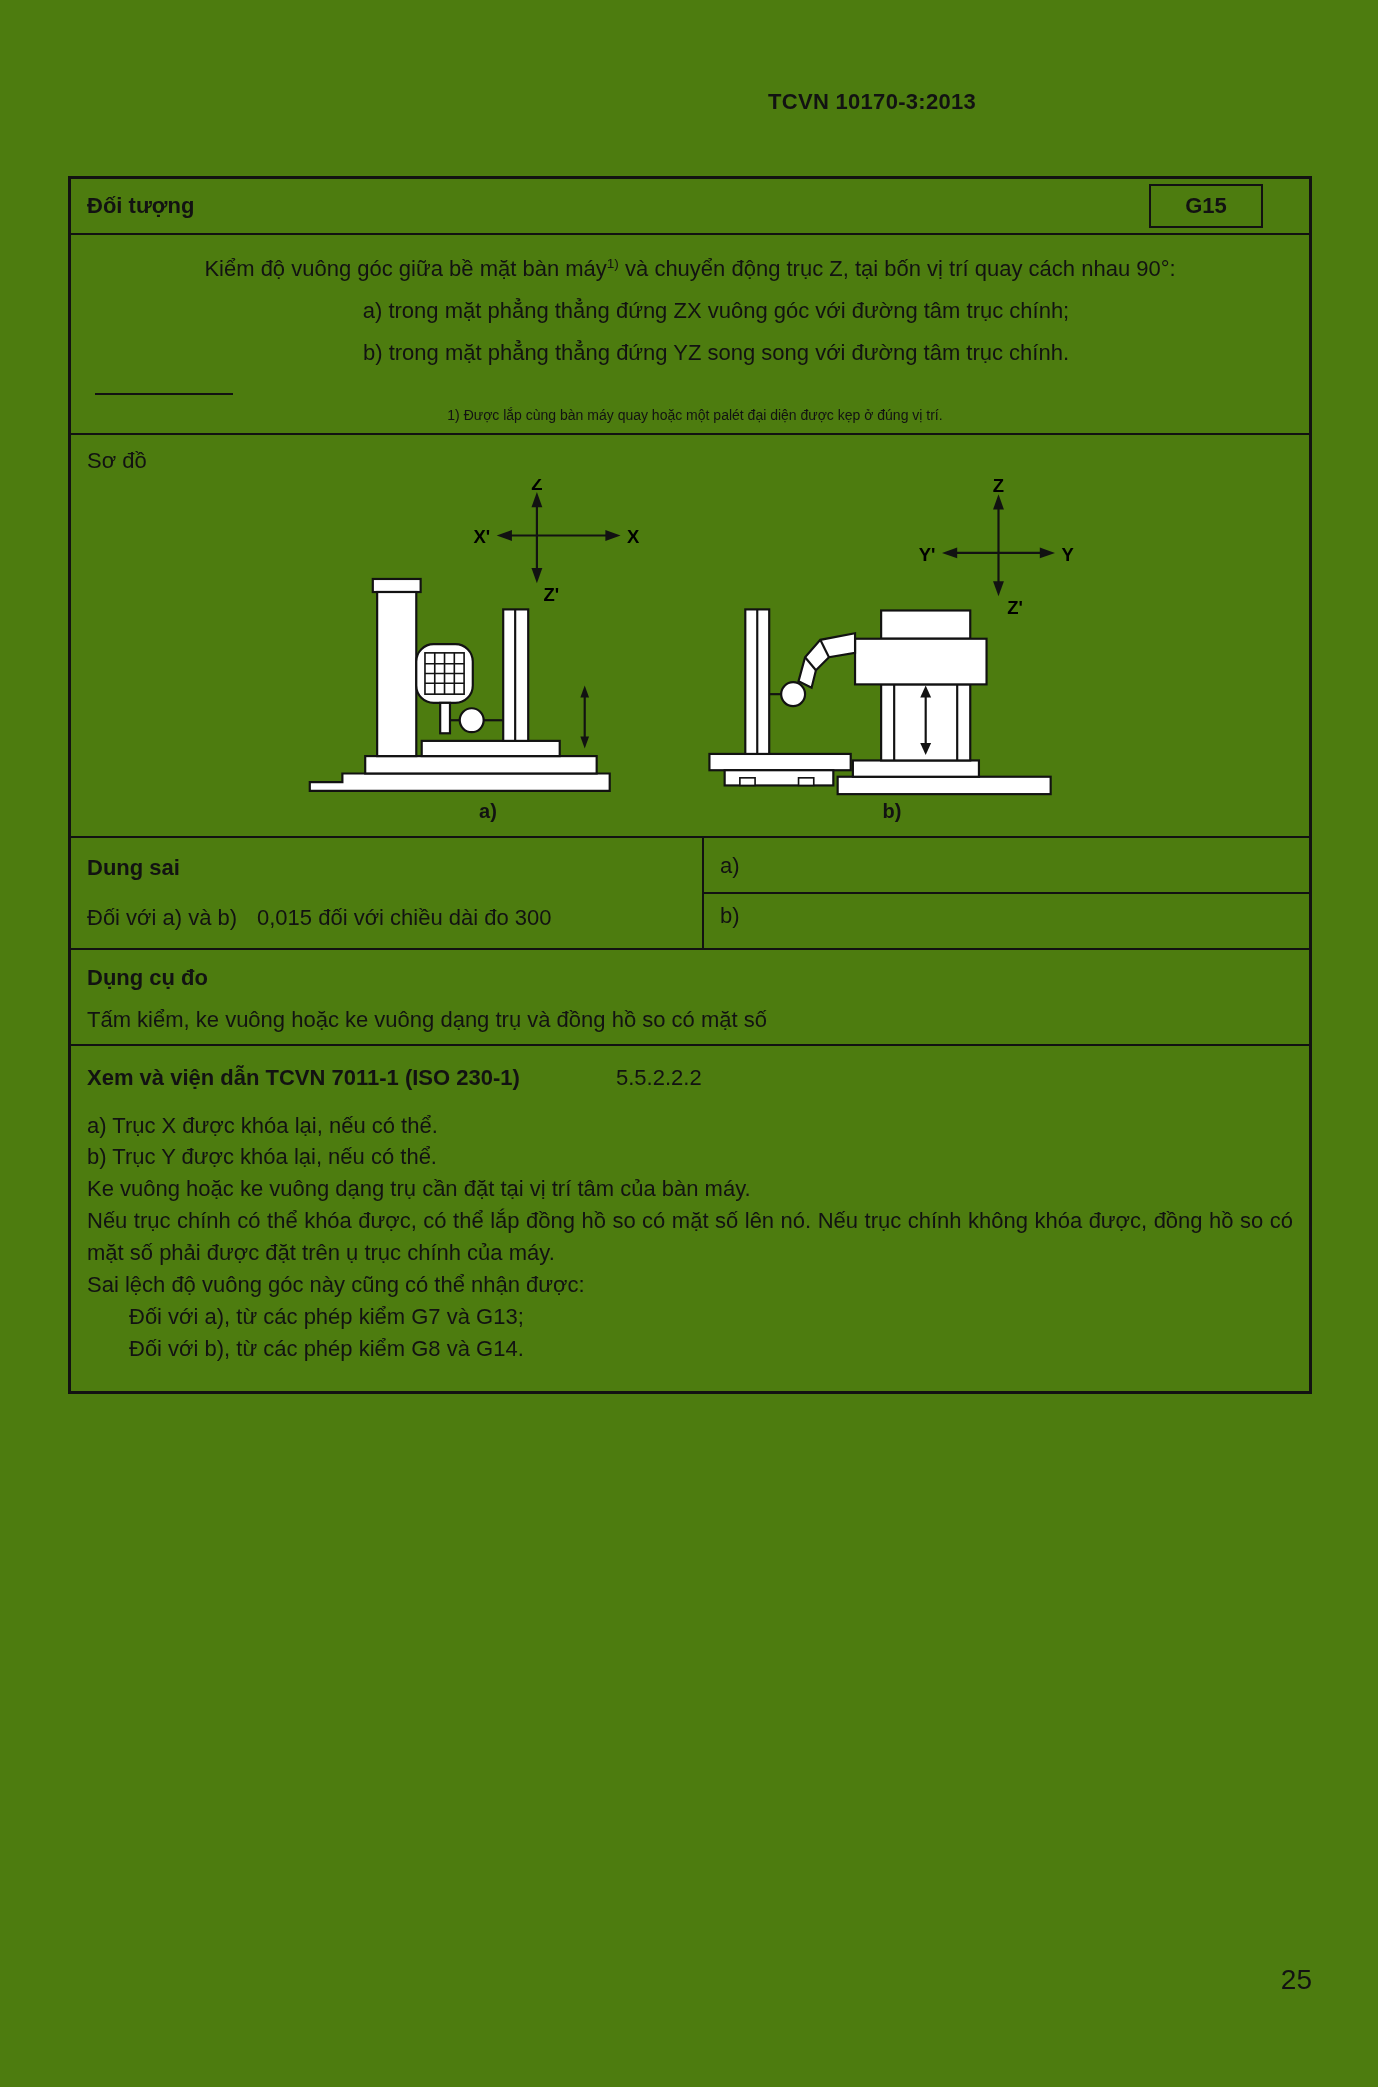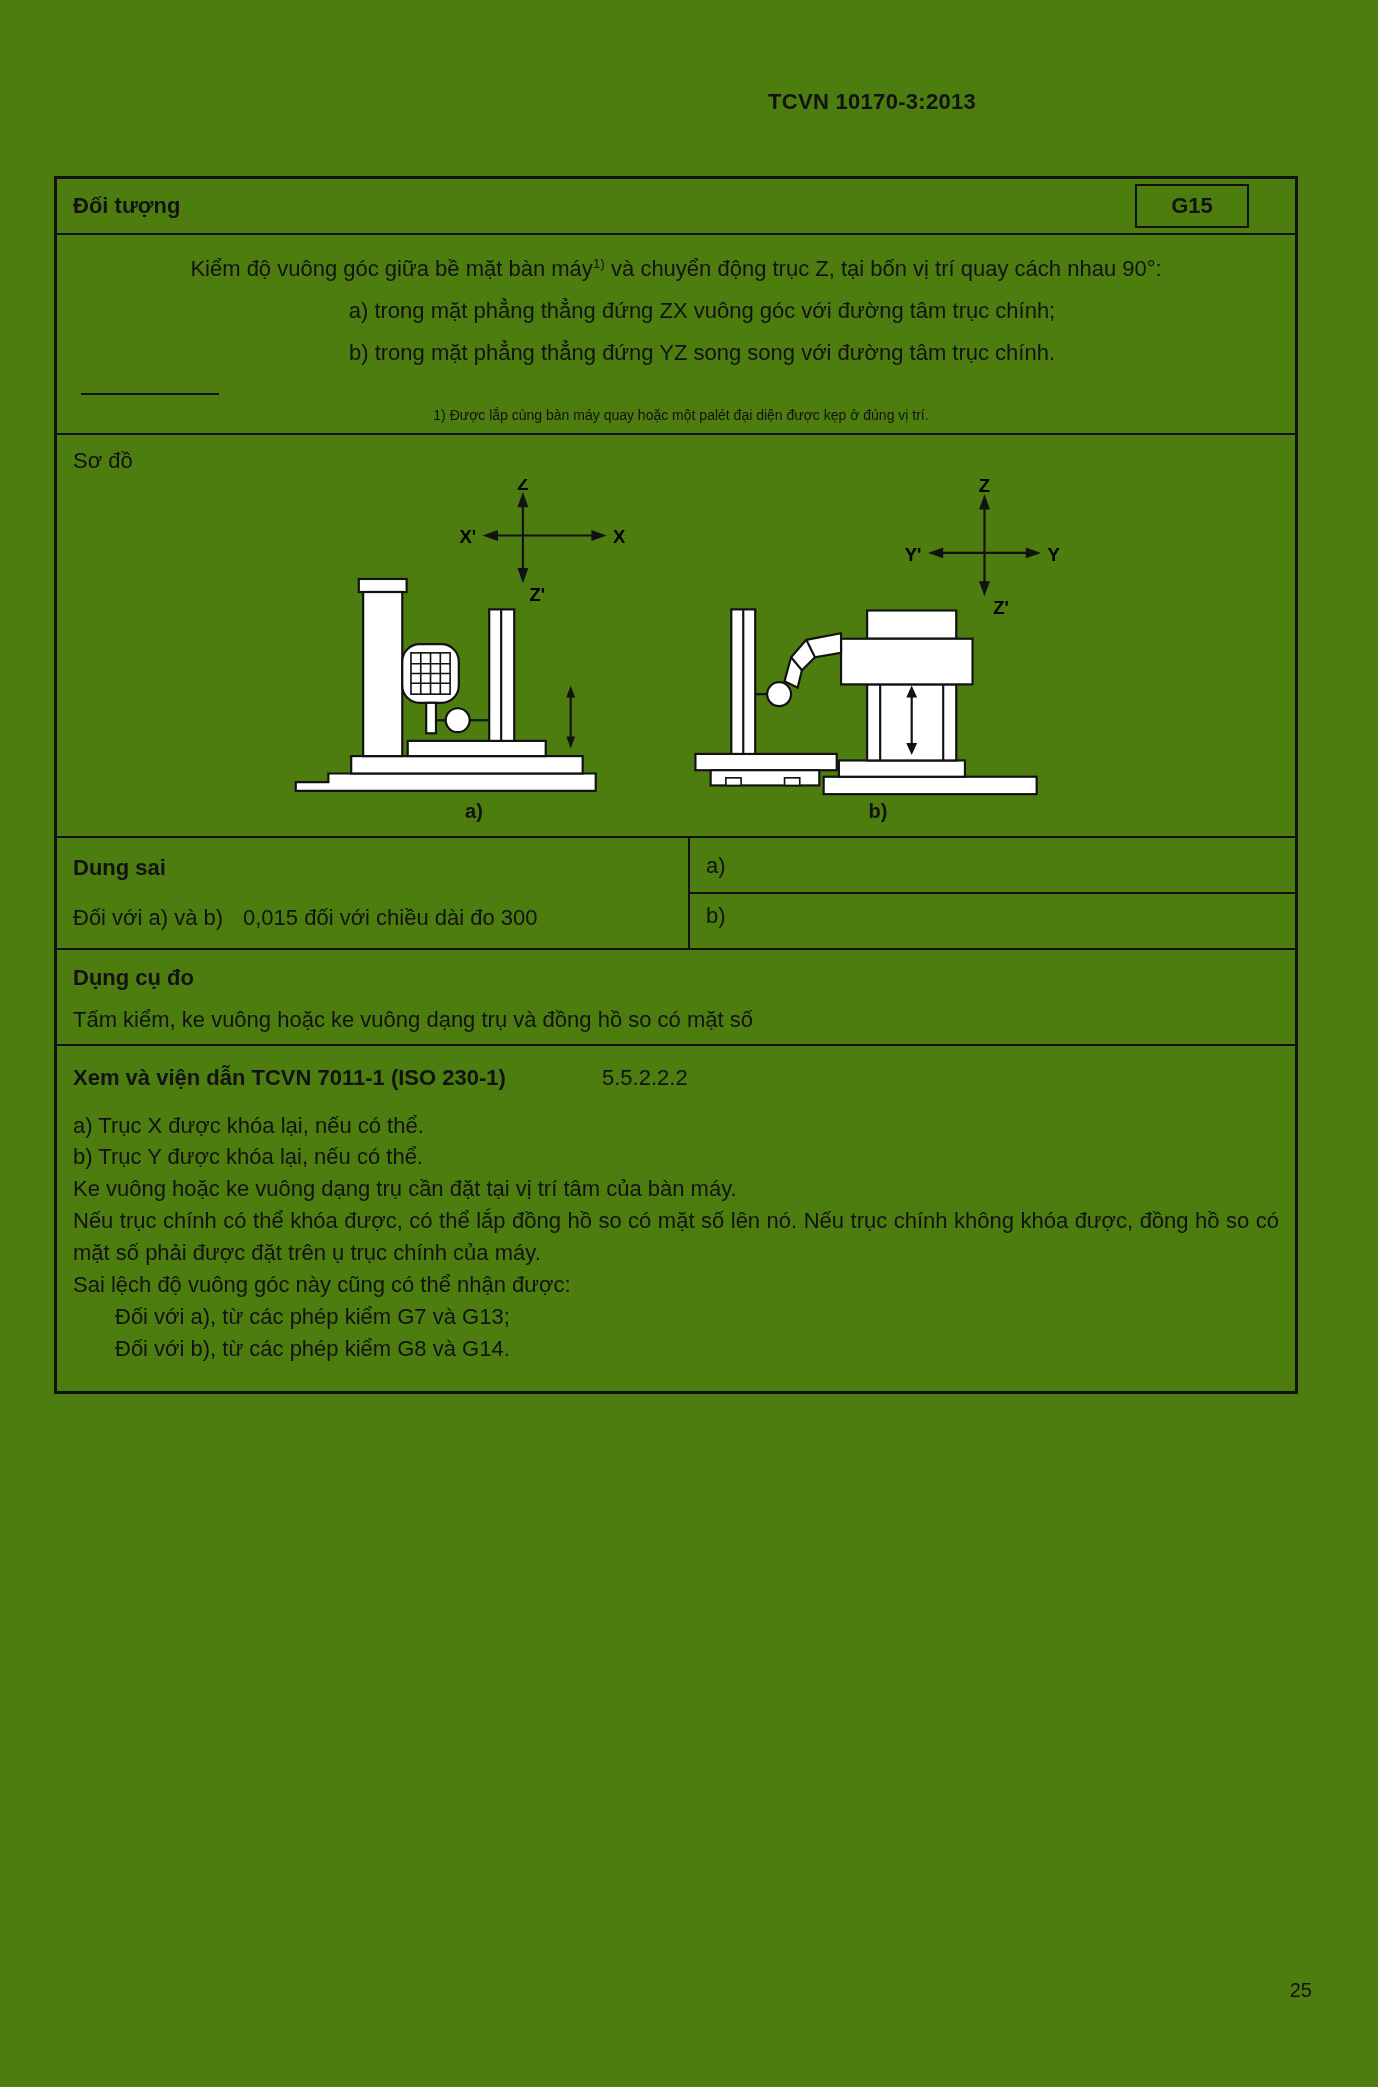--- a/index.html
+++ b/index.html
@@ -18,21 +18,21 @@
     position:absolute;
     top:86px;
     left:768px;
     font-weight:700;
     font-size:22px;
     letter-spacing:.3px;
   }
   .main-table{
     position:absolute;
     top:176px;
-    left:54px;
+    left:68px;
     width:1244px;
     border:3px solid #121212;
     box-sizing:border-box;
   }
   .row{border-bottom:2px solid #121212;}
   .main-table .row:last-child{border-bottom:none;}
 
   
   .row-header{position:relative;height:56px;display:flex;align-items:center;padding:0 16px;box-sizing:border-box;}
   .object-label{font-weight:700;}
@@ -77,21 +77,21 @@
   .row-instrument .cell-title{margin-bottom:10px;}
 
   
   .row-reference{padding:12px 16px 26px;}
   .ref-header{margin:4px 0 16px;}
   .ref-title{font-weight:700;}
   .ref-clause{margin-left:90px;}
   .note{margin:0 0;text-align:justify;}
   .note-indent{margin-left:42px;}
 
-  .page-number{position:absolute;top:1960px;right:66px;font-size:20px;margin-top:16px;}
+  .page-number{position:absolute;top:1960px;right:66px;font-size:28px;}
 </style>
 </head>
 <body>
 
 <div class="page">
 
   <div class="doc-header">TCVN 10170-3:2013</div>
 
   <div class="main-table">
 

